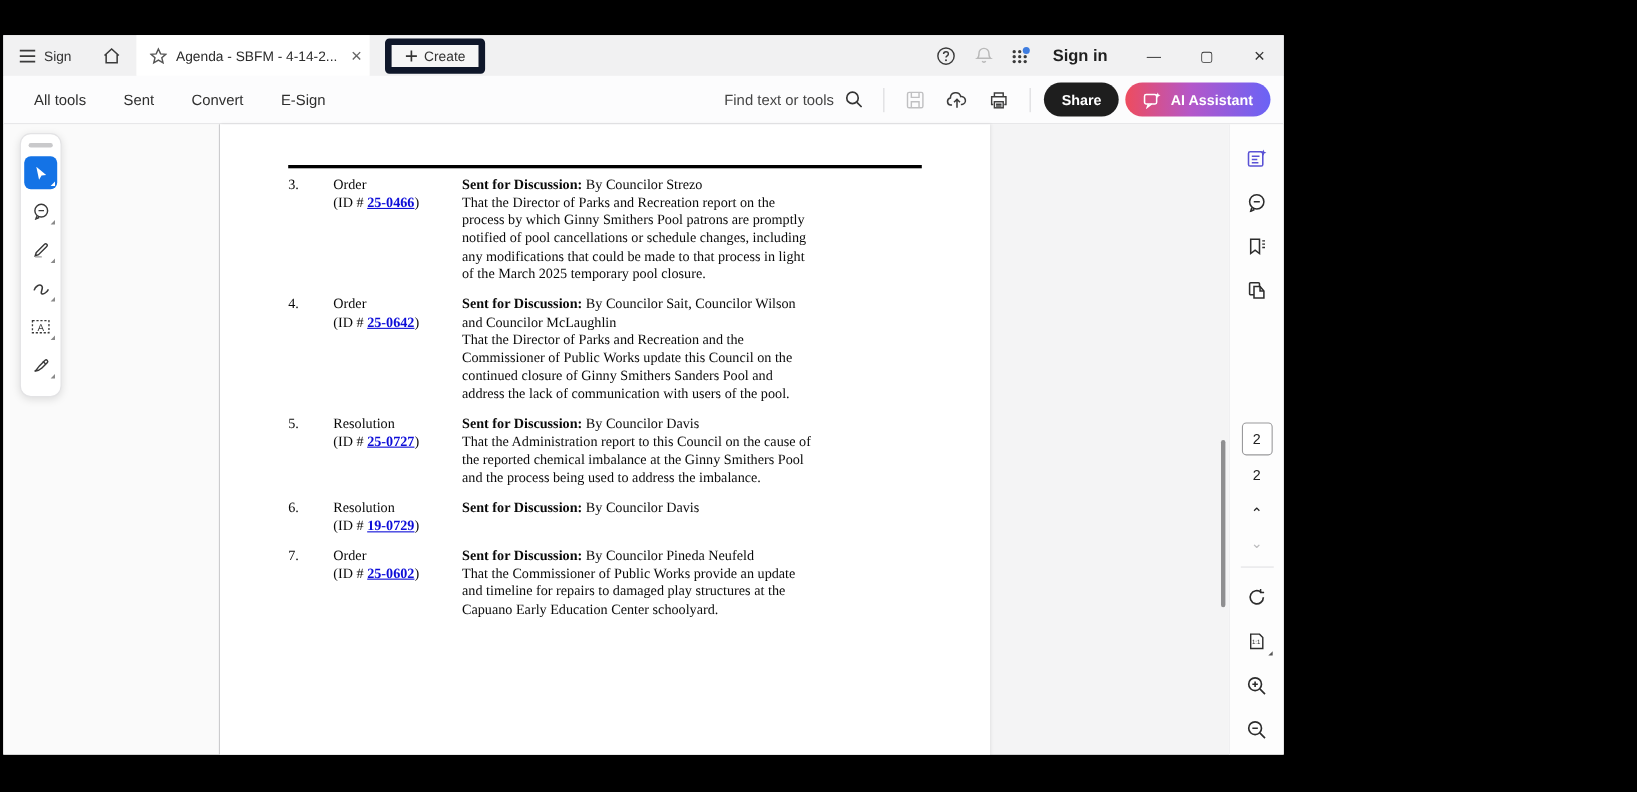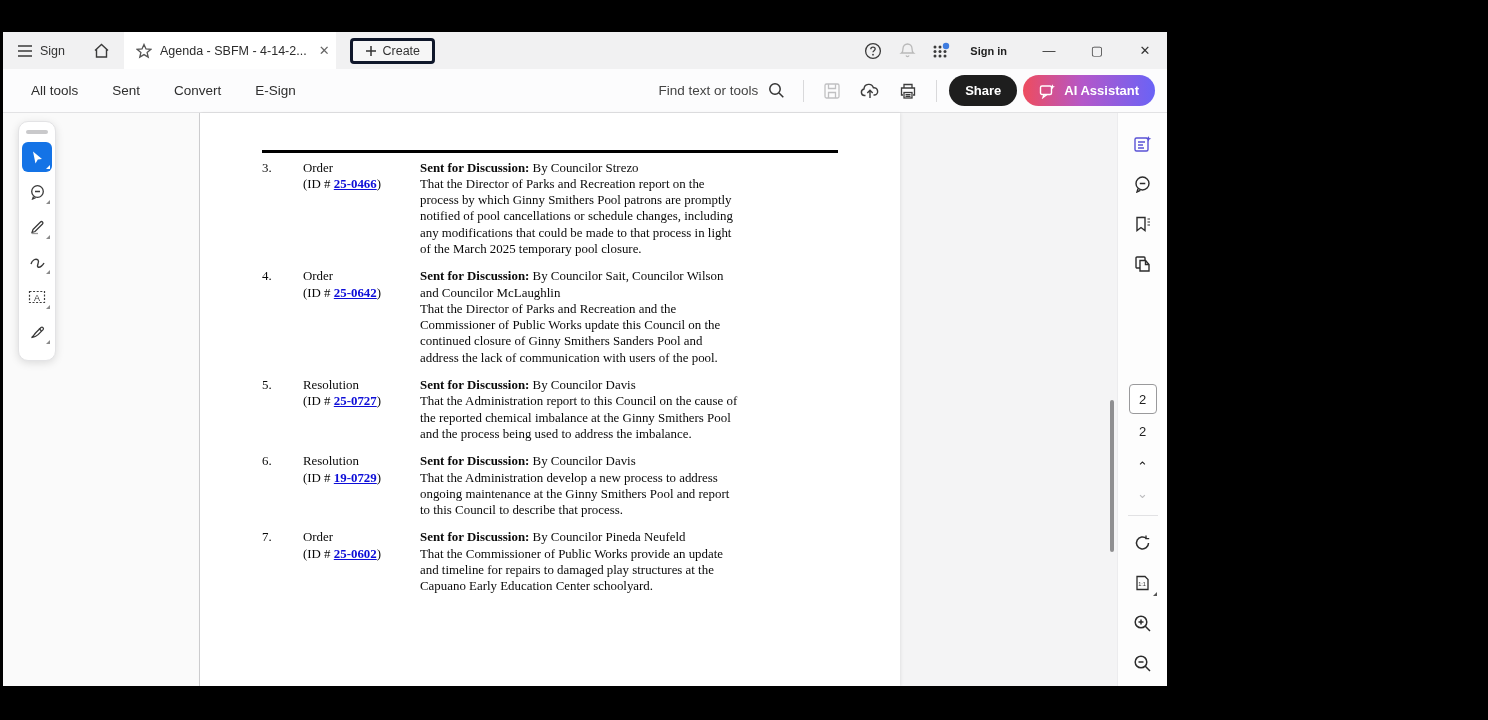--- a/index.html
+++ b/index.html
@@ -11,28 +11,28 @@
   
   .titlebar { height:37px; background:#f1f1f2; display:flex; align-items:stretch;
               font-size:12.5px; color:#343434; flex:0 0 auto; }
   .tb-left { display:flex; align-items:center; }
   .menu-btn { display:flex; align-items:center; gap:7px; padding:0 14px; height:100%; cursor:pointer; }
   .home-btn { display:flex; align-items:center; padding:0 14px; height:100%; cursor:pointer; }
   .tab { background:#fff; display:flex; align-items:center; gap:8px; padding:0 2px 0 12px;
          min-width:200px; height:100%; }
   .tab-title { color:#2c2c2c; white-space:nowrap; }
   .tab-close { color:#666; font-size:13px; padding:2px 4px; cursor:pointer; }
-  .create-btn { display:flex; align-items:center; gap:6px; border:3px solid #0f172a;
+  .create-btn { display:flex; align-items:center; gap:6px; border:6px solid #0f172a;
                 border-radius:4px; background:#f6f6f6; padding:3px 12px; margin-left:14px;
                 align-self:center; color:#333; cursor:pointer; }
   .tb-right { margin-left:auto; display:flex; align-items:center; gap:4px; }
   .tb-icon { width:30px; height:30px; display:flex; align-items:center; justify-content:center;
              color:#3b3b3b; cursor:pointer; }
   .tb-icon.dim { color:#b9b9b9; }
-  .signin { font-weight:bold; font-size:11px; color:#1f1f1f; margin:0 16px 0 10px; cursor:pointer; }
+  .signin { font-weight:bold; font-size:15px; color:#1f1f1f; margin:0 16px 0 10px; cursor:pointer; }
   .winctl { width:44px; height:100%; display:flex; align-items:center; justify-content:center;
             font-size:13px; color:#333; cursor:pointer; }
 
   
   .toolbar { height:44px; background:#fcfcfd; border-bottom:1px solid #e2e2e4;
              display:flex; align-items:center; font-size:13.5px; color:#2e2e2e; flex:0 0 auto; }
   .tool-menu { display:flex; }
   .tool-menu-item { padding:0 17px; line-height:43px; cursor:pointer; }
   .tool-menu-item:first-child { padding-left:28px; }
   .toolbar-right { margin-left:auto; display:flex; align-items:center; gap:6px; padding-right:12px; }
@@ -304,21 +304,20 @@
           </div>
 
           <div class="agenda-item">
             <div class="ai-num">6.</div>
             <div class="ai-type">
               <span>Resolution</span><br>
               <span>(ID # </span><span class="id-link">19-0729</span><span>)</span>
             </div>
             <div class="ai-desc">
               <div><b>Sent for Discussion:</b><span> By Councilor Davis</span></div>
-              <div>That the Administration develop a new process to address ongoing maintenance at the Ginny Smithers Pool and report to this Council to describe that process.</div>
             </div>
           </div>
 
           <div class="agenda-item">
             <div class="ai-num">7.</div>
             <div class="ai-type">
               <span>Order</span><br>
               <span>(ID # </span><span class="id-link">25-0602</span><span>)</span>
             </div>
             <div class="ai-desc">

